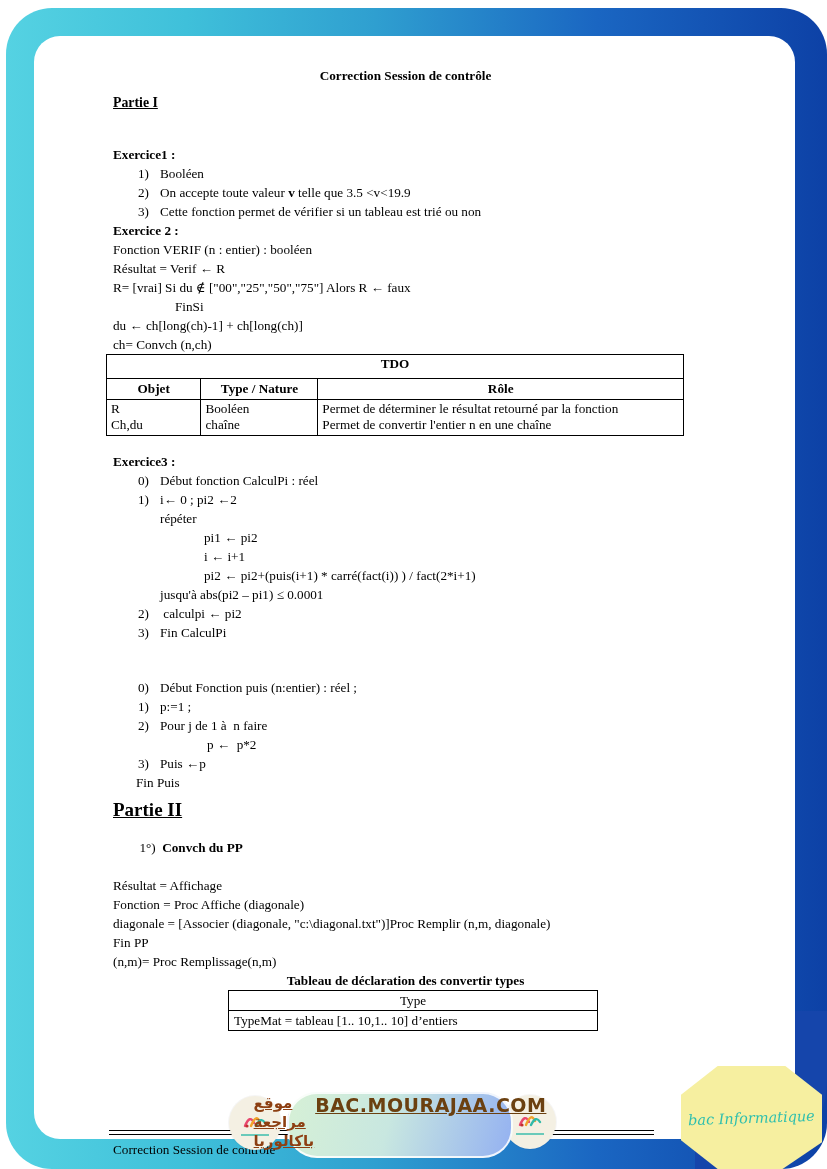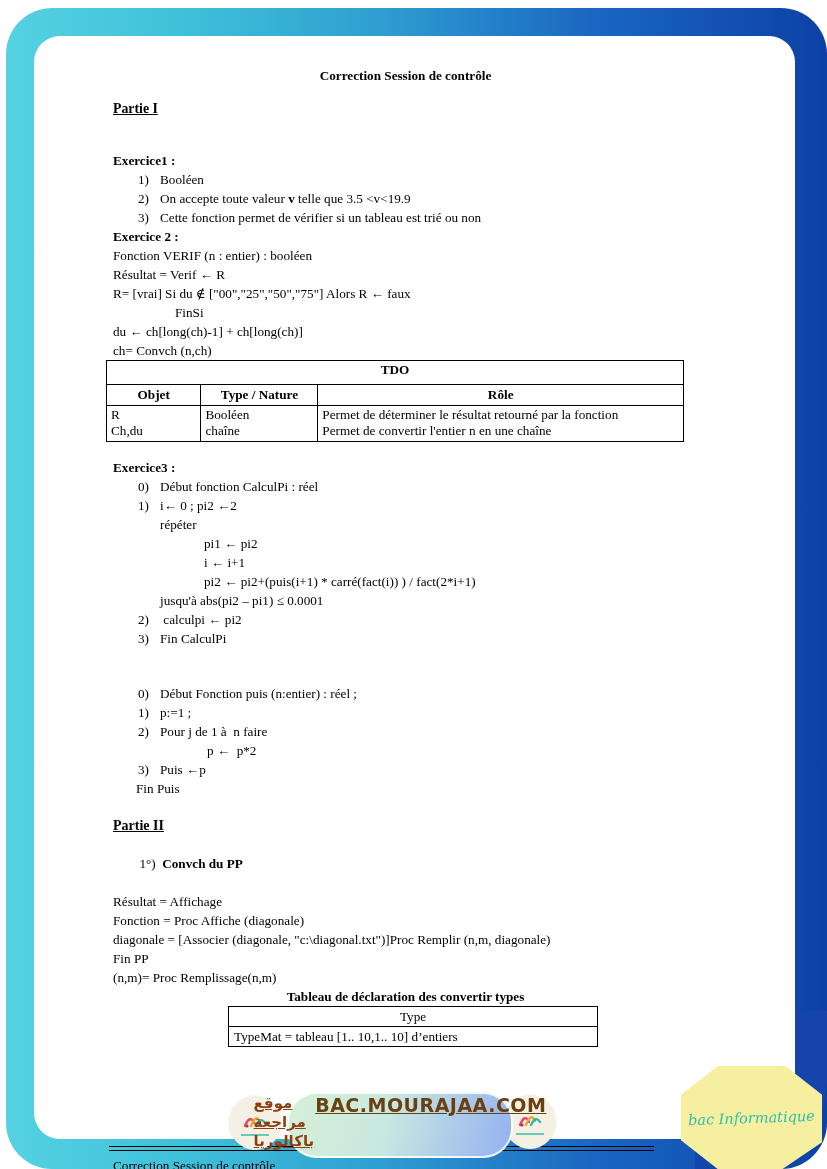--- a/index.html
+++ b/index.html
@@ -64,21 +64,21 @@
 <body>
 
 <div class="page">
   <div class="frame"></div>
   <div class="corner-thick"></div>
   <div class="panel"></div>
 
   <div class="content">
     <div class="inner">
       <div class="line b center">Correction Session de contrôle</div>
-      <div class="line b uline" style="margin-top:14px;font-size:13.8px;">Partie I</div>
+      <div class="line b uline" style="margin-top:8px;font-size:13.8px;">Partie I</div>
 
       <div class="spacer16"></div>
       <div class="line b" style="margin-top:17px;">Exercice1 :</div>
       <div class="line numrow">
         <span class="num">1)</span>
         <span>Booléen</span>
       </div>
       <div class="line numrow">
         <span class="num">2)</span>
         <span><span>On accepte toute valeur </span><span class="b">v</span><span> telle que 3.5 &lt;v&lt;19.9</span></span>
@@ -159,21 +159,21 @@
         <span class="num">2)</span>
         <span>Pour j de 1 à  n faire</span>
       </div>
       <div class="line ind94">p ←  p*2</div>
       <div class="line numrow">
         <span class="num">3)</span>
         <span>Puis ←p</span>
       </div>
       <div class="line ind23">Fin Puis</div>
 
-      <div class="line b uline" style="margin-top:18px;font-size:14px;">Partie II</div>
+      <div class="line b uline" style="margin-top:8px;font-size:19px;">Partie II</div>
       <div class="line">
         <span>1°)</span><span>  </span><span class="b">Convch du PP</span>
       </div>
       <div class="line">Résultat = Affichage</div>
       <div class="line">Fonction = Proc Affiche (diagonale)</div>
       <div class="line">diagonale = [Associer (diagonale, "c:\diagonal.txt")]Proc Remplir (n,m, diagonale)</div>
       <div class="line">Fin PP</div>
       <div class="line">(n,m)= Proc Remplissage(n,m)</div>
 
       <div class="line b center">Tableau de déclaration des convertir types</div>

